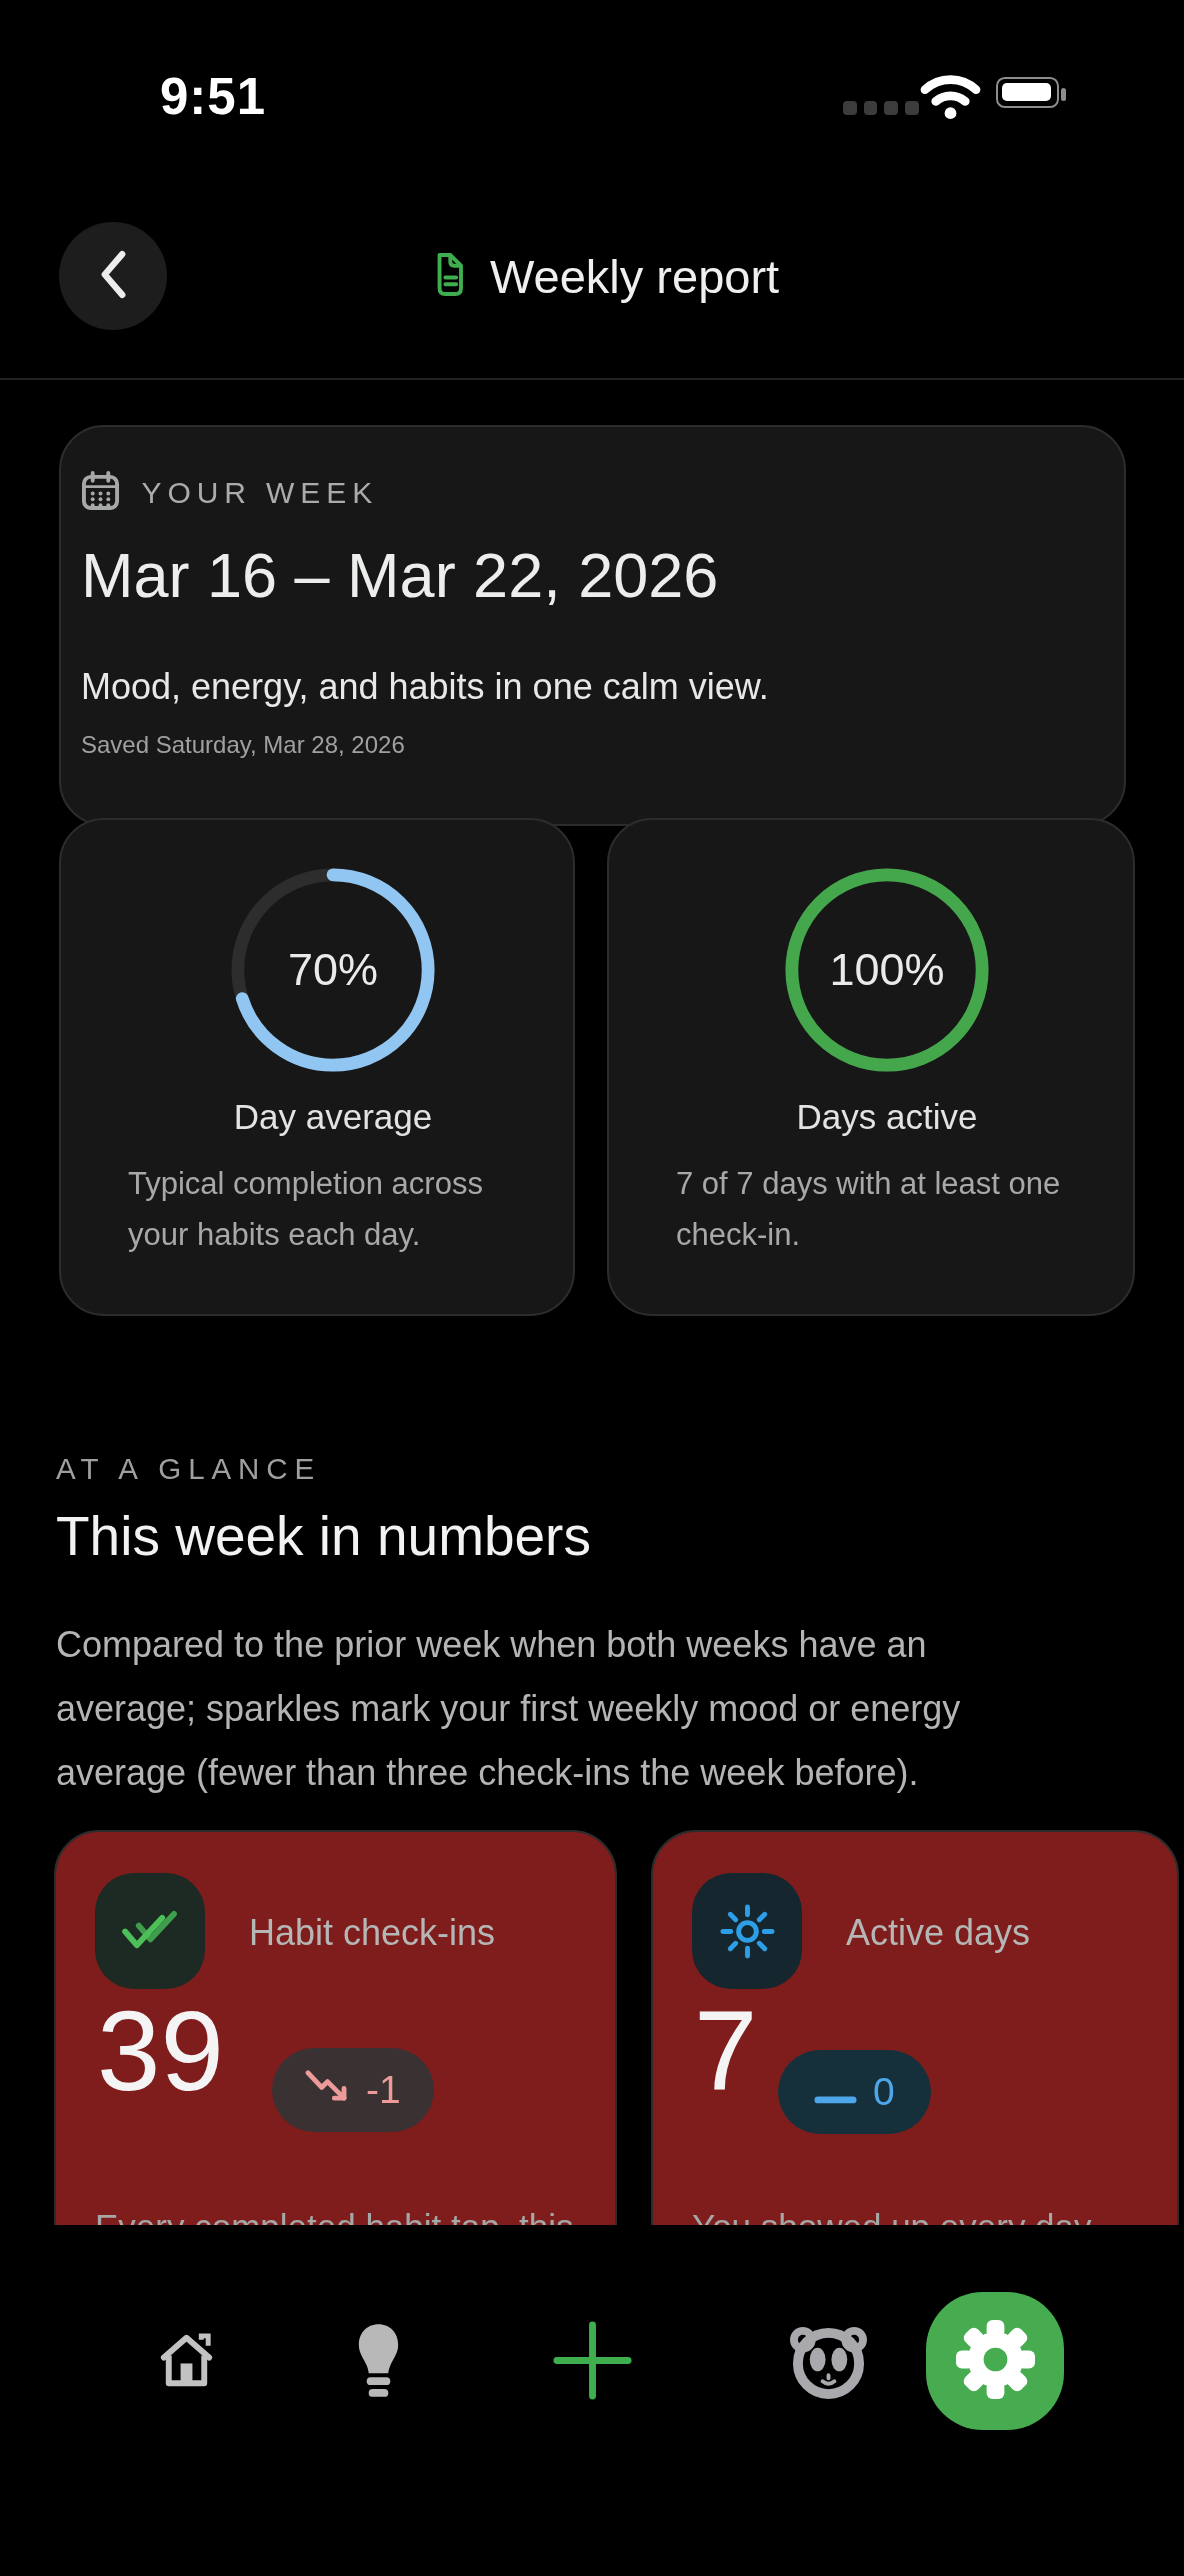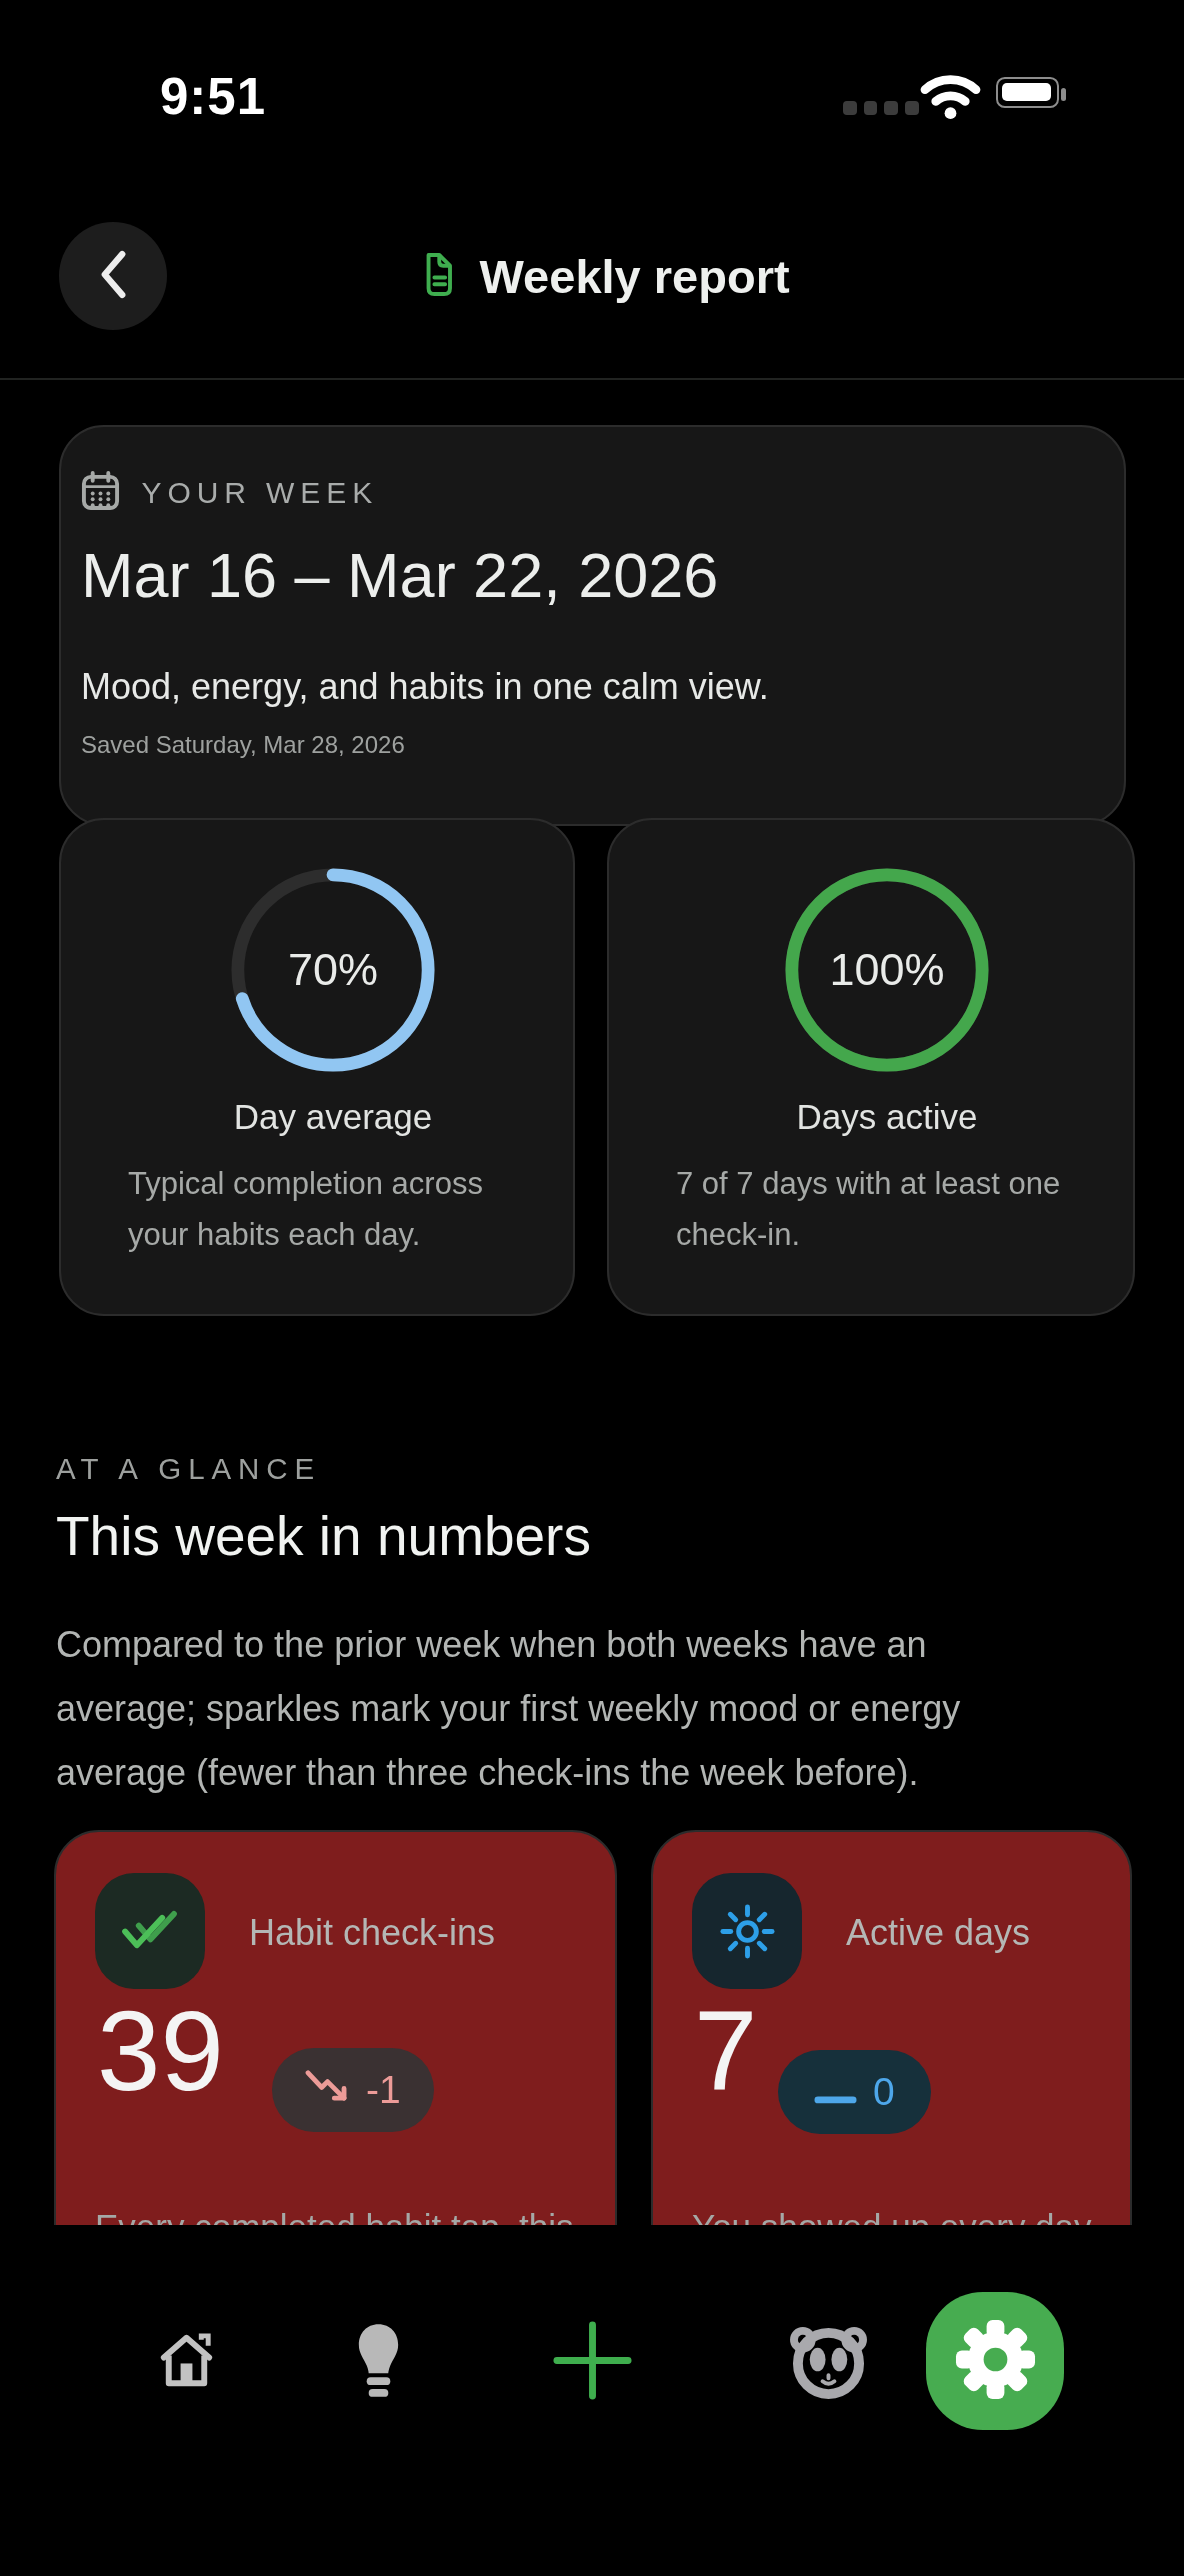--- a/index.html
+++ b/index.html
@@ -12,21 +12,21 @@
   .sb-dots { position:absolute; left:843px; top:101px; display:flex; gap:6.9px; }
   .sb-dots .dot { width:13.8px; height:13.8px; border-radius:3.9px; background:#3c3c3c; }
   .wifi { position:absolute; left:920px; top:71px; }
   .battery { position:absolute; left:996px; top:77px; width:63px; height:31px; border:2.9px solid #8d8d8d; border-radius:8.8px; }
   .battery .fill { position:absolute; left:3.9px; top:3.9px; width:49px; height:17.7px; background:#fff; border-radius:4.9px; }
   .battery .nub { position:absolute; right:-8.8px; top:8.8px; width:4.9px; height:12.8px; background:#8d8d8d; border-radius:2.9px; }
 
   
   .back-btn { position:absolute; left:59px; top:222px; width:108px; height:108px; border-radius:54px; background:#1d1d1d; display:flex; align-items:center; justify-content:center; }
   .title-row { position:absolute; left:0; top:229px; width:100%; height:94px; display:flex; align-items:center; justify-content:center; gap:21.6px; transform:translateX(11.8px); }
-  .page-title { font-size:47px; font-weight:700; color:#eef0ee; }
+  .page-title { font-size:47px; font-weight:400; color:#eef0ee; }
   .divider { position:absolute; left:0; top:378px; width:100%; height:2px; background:#212321; }
 
   
   .card { position:absolute; background:#171717; border:2px solid #2c2c2c; border-radius:45px; }
 
   
   .week-card { left:59px; top:425px; width:1067px; height:401px; padding:43px 37px 0 20px; }
   .week-label-row { display:flex; align-items:center; gap:21.6px; }
   .kicker { font-size:30px; letter-spacing:5.9px; color:#a9acab; }
   .date-range { margin-top:23.6px; font-size:63px; color:#eceeec; }
@@ -48,21 +48,21 @@
   .glance { position:absolute; left:56px; top:1452px; width:1073px; }
   .glance-kicker { font-size:29.5px; letter-spacing:6.9px; color:#9da09e; }
   .glance-title { margin-top:17.7px; font-size:55px; font-weight:400; color:#f1f3f1; }
   .glance-desc { margin-top:45px; font-size:36px; line-height:64px; color:#b2b5b3; }
   .glance-desc div { white-space:nowrap; }
 
   
   .stats-row { position:absolute; left:0; top:1830px; width:1185px; height:395px; overflow:hidden; }
   .stat-card { position:absolute; top:0; height:472px; background:#7f1d1d; border:2px solid #2c2c2c; border-radius:45px; }
   .stat-card.left { left:54px; width:563px; }
-  .stat-card.right { left:651px; width:481px; }
+  .stat-card.right { left:651px; width:528px; }
   .stat-tile { position:absolute; left:39px; top:41px; width:110px; height:116px; border-radius:39px; display:flex; align-items:center; justify-content:center; }
   .stat-label { position:absolute; left:193px; top:81px; font-size:36px; line-height:39px; color:#b4b7b5; }
   .stat-value { position:absolute; left:41px; top:155px; font-size:114px; line-height:128px; color:#f4f4f4; }
   .stat-badge { position:absolute; height:84px; border-radius:42px; display:flex; align-items:center; justify-content:center; gap:15.7px; font-size:39px; }
   .stat-card.left .stat-badge { left:216px; top:216px; width:162px; }
   .stat-card.right .stat-badge { left:125px; top:218px; width:153px; }
   .stat-caption { position:absolute; left:39px; top:375px; font-size:35px; color:#a5a8a6; white-space:nowrap; }
 
   
   .nav { position:absolute; left:0; top:2225px; width:1185px; height:351px; background:#000; }

